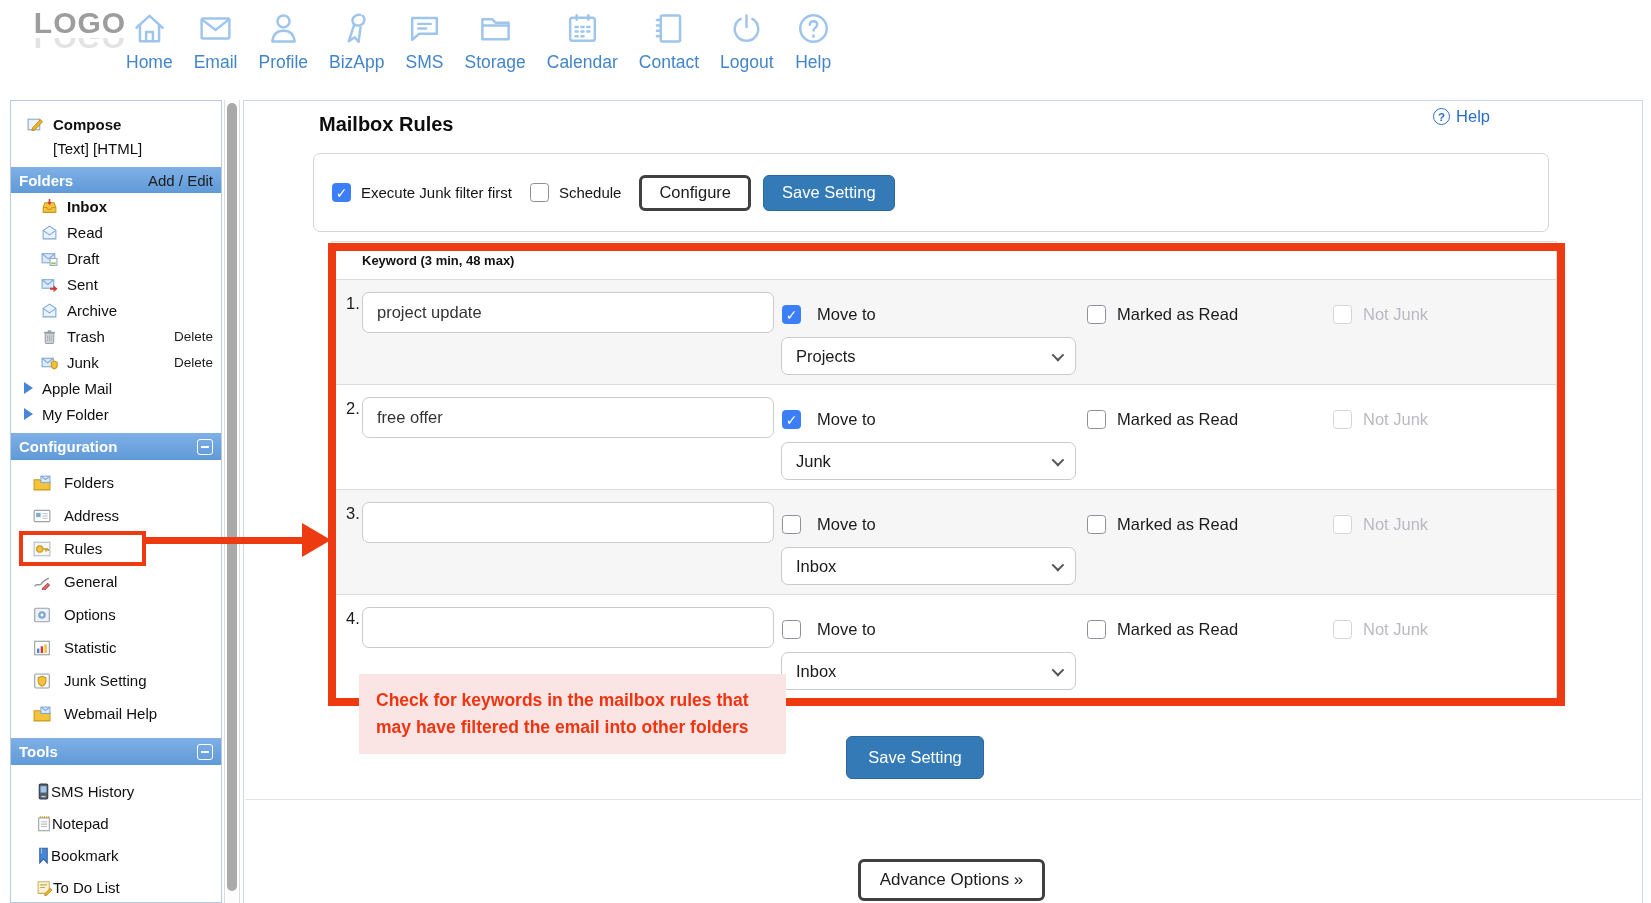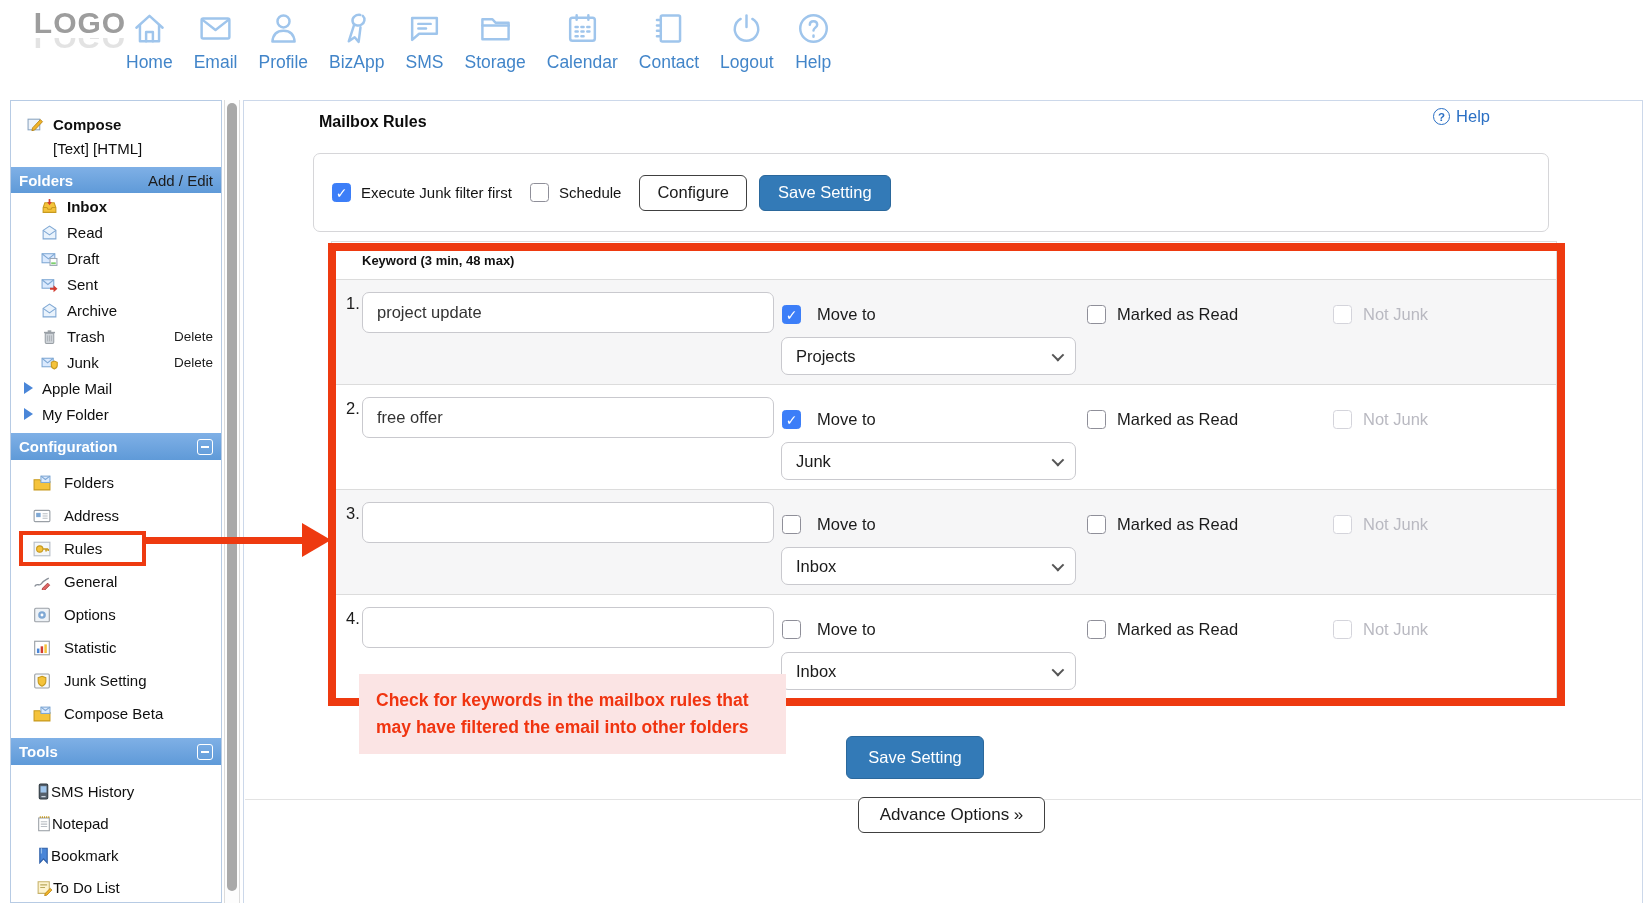--- a/index.html
+++ b/index.html
@@ -47,36 +47,36 @@
   .tri { width:0; height:0; border-left:9px solid #4a86d8; border-top:6px solid transparent; border-bottom:6px solid transparent; }
   .cfg-row { height:33px; padding-left:22px; gap:13px; cursor:pointer; position:relative; }
   .tools-gap { height:10px; }
   .tool-row { height:32px; padding-left:25px; cursor:pointer; }
 
   
   .help-link { position:absolute; right:152px; top:6px; display:flex; gap:6px; align-items:center;
     color:#2a6fc4; font-size:16.5px; cursor:pointer; }
   .q-icon { width:17px; height:17px; border:1.5px solid #2a6fc4; border-radius:50%;
     font-size:11.5px; font-weight:bold; display:flex; align-items:center; justify-content:center; }
-  .page-title { position:absolute; left:75px; top:12px; font-size:16px; font-weight:bold; color:#0d0d0d; }
+  .page-title { position:absolute; left:75px; top:12px; font-size:20px; font-weight:bold; color:#0d0d0d; }
 
   .settings-bar { position:absolute; left:69px; top:52px; width:1236px; height:79px;
     border:1px solid #d6d6d9; border-radius:7px; display:flex; align-items:center; padding-left:18px; gap:10px; }
   .settings-bar .lbl { font-size:15px; color:#141414; margin-right:8px; }
 
   .cb { width:19px; height:19px; border:1.5px solid #8f8f99; border-radius:3.5px; background:#fff;
     display:inline-flex; align-items:center; justify-content:center; cursor:pointer; flex:0 0 auto; }
   .cb.checked { background:#3c7ef8; border-color:#3c7ef8; }
   .cb.checked::after { content:"\2713"; color:#fff; font-size:14px; font-weight:bold;
     font-family:"DejaVu Sans",sans-serif; line-height:1; }
   .cb.disabled { border-color:#d4d4db; cursor:default; }
 
   .btn { border-radius:6px; font-size:16.5px; cursor:pointer; display:inline-flex;
     align-items:center; justify-content:center; font-family:inherit; }
-  .btn-light { background:#fff; border:1px solid #404040; color:#1b1b1b; height:36px; padding:0 17px; }
+  .btn-light { background:#fff; border:3px solid #404040; color:#1b1b1b; height:36px; padding:0 17px; }
   .btn-blue { background:#337ab7; border:1px solid #2b689c; color:#fff; height:36px; padding:0 18px; }
 
   
   .ktable { position:absolute; left:87px; top:140px; width:1226px; border:1px solid #ddd; background:#fff; }
   .khead { height:38px; display:flex; align-items:center; padding-left:30px;
     font-weight:bold; font-size:13px; border-bottom:1px solid #dcdcdc; background:#fff; }
   .krow { height:105px; position:relative; border-bottom:1px solid #dcdcdc; background:#fff; }
   .krow:last-child { border-bottom:none; }
   .krow.alt { background:#f6f6f7; }
   .knum { position:absolute; left:14px; top:14px; font-size:16.5px; color:#1b1b1b; }
@@ -90,21 +90,21 @@
     padding:0 14px; font-size:16.5px; color:#1b1b1b; cursor:pointer; }
   .kselect .chev { margin-left:auto; width:9px; height:9px; border-right:2px solid #555;
     border-bottom:2px solid #555; transform:rotate(45deg) translateY(-2px); }
   .kflag { position:absolute; top:25px; display:flex; align-items:center; gap:11px; }
   .kflag.marked { left:755px; }
   .kflag.notjunk { left:1001px; }
   .kflag.disabled .cblabel { color:#b9b9c1; }
 
   .save2 { position:absolute; left:602px; top:635px; width:138px; height:43px; }
   .divider { position:absolute; left:1px; top:698px; width:1396px; height:1px; background:#e3e3e3; }
-  .advance { position:absolute; left:614px; top:696px; width:187px; height:36px; font-size:17px; }
+  .advance { position:absolute; left:614px; top:758px; width:187px; height:42px; font-size:17px; }
 
   
   .red-main-box { position:absolute; left:328px; top:243px; width:1237px; height:463px;
     border:8px solid #ee3a10; z-index:40; pointer-events:none; }
   .red-rules-box { position:absolute; left:19px; top:531px; width:127px; height:35px;
     border:4px solid #ee3a10; z-index:50; pointer-events:none; }
   .red-arrow-line { position:absolute; left:144px; top:537px; width:161px; height:7px;
     background:#ee3a10; z-index:50; pointer-events:none; }
   .red-arrow-head { position:absolute; left:302px; top:523px; width:0; height:0;
     border-top:17px solid transparent; border-bottom:17px solid transparent;
@@ -347,21 +347,21 @@
         <path d="M8 2.8 l3.4 1.3 v3.2 c0 2.4-1.7 3.7-3.4 4.3 -1.7-.6-3.4-1.9-3.4-4.3 V4.1 z" fill="#f5c33b" stroke="#c79a1e"></path>
       </svg>
     <span>Junk Setting</span>
   </div>
   <div class="sb-row cfg-row">
     <svg width="18" height="16" viewBox="0 0 17 15">
         <path d="M1 4.5 h5.5 l1.5 1.5 H16 V14 H1 z" fill="#f5c33b" stroke="#c79a1e"></path>
         <rect x="7.5" y="1" width="8.5" height="6" fill="#dbeafe" stroke="#7fa8d4"></rect>
         <path d="M7.5 1 l4.2 3.2 L16 1" fill="none" stroke="#7fa8d4"></path>
       </svg>
-    <span>Compose Beta</span>
+    <span>Webmail Help</span>
   </div>
 
   <div class="sec-head cfg" style="margin-top:8px">
     <span>Tools</span>
     <span class="spacer"></span>
     <span class="collapse-btn">
         <i></i>
       </span>
   </div>
   <div class="tools-gap"></div>

